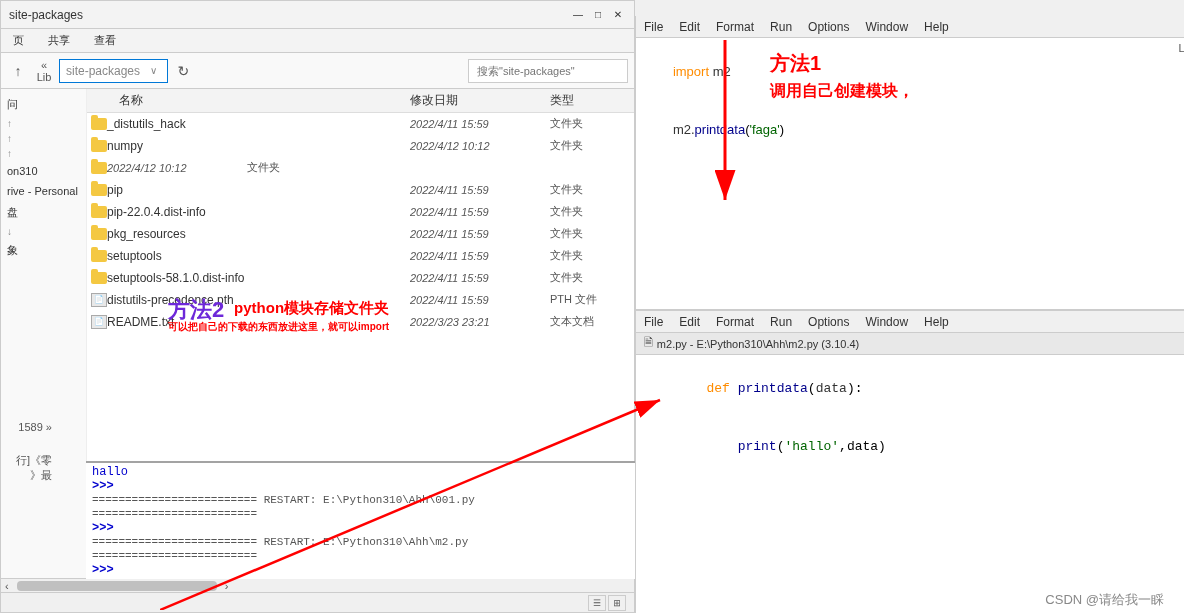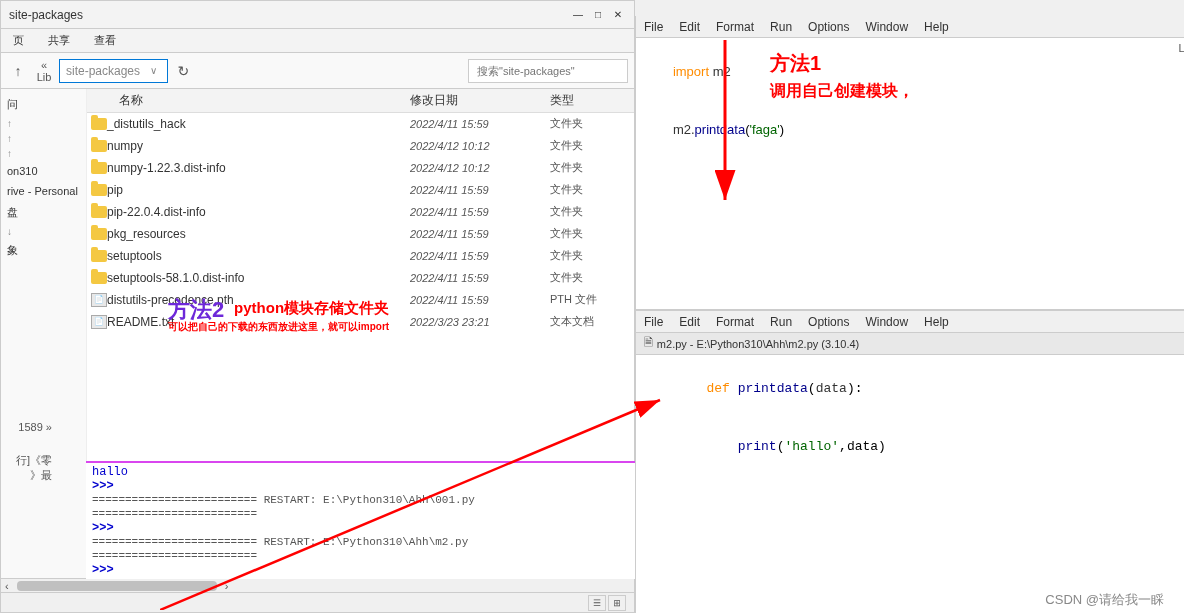--- a/index.html
+++ b/index.html
@@ -458,21 +458,20 @@
             <span class="file-type">文件夹</span>
           </div>
           <div class="file-row">
             <div class="folder-icon"></div>
             <span class="file-name">numpy</span>
             <span class="file-date">2022/4/12 10:12</span>
             <span class="file-type">文件夹</span>
           </div>
           <div class="file-row">
             <div class="folder-icon"></div>
-            <span class="file-name">numpy-1.22.3.dist-info</span>
             <span class="file-date">2022/4/12 10:12</span>
             <span class="file-type">文件夹</span>
           </div>
           <div class="file-row">
             <div class="folder-icon"></div>
             <span class="file-name">pip</span>
             <span class="file-date">2022/4/11 15:59</span>
             <span class="file-type">文件夹</span>
           </div>
           <div class="file-row">
@@ -551,21 +550,21 @@
 
 <svg style="position:absolute; left:160px; top:380px; pointer-events:none; z-index:9;" width="520" height="230">
   <defs>
     <marker id="arrowhead2" markerWidth="10" markerHeight="7" refX="10" refY="3.5" orient="auto">
       <polygon points="0 0, 10 3.5, 0 7" fill="#ff0000"></polygon>
     </marker>
   </defs>
   <line x1="0" y1="230" x2="500" y2="20" stroke="#ff0000" stroke-width="2.5" marker-end="url(#arrowhead2)"></line>
 </svg>
 
-<div style="position:absolute; left:86px; bottom:34px; width:549px; height:118px; background:#fff; border-top:2px solid #d946ef; z-index:5; overflow:hidden; font-family:Consolas,'Courier New',monospace; font-size:12px;">
+<div style="position:absolute; left:86px; bottom:34px; width:549px; height:118px; background:#fff; border-top:2px solid #a3a3a3; z-index:5; overflow:hidden; font-family:Consolas,'Courier New',monospace; font-size:12px;">
   <div style="padding: 2px 6px;">
     <div>
       <span class="shell-output-blue">hallo</span>
     </div>
     <div>
       <span class="shell-prompt">&gt;&gt;&gt;</span>
     </div>
     <div>
       <span class="shell-restart">========================= RESTART: E:\Python310\Ahh\001.py =========================</span>
     </div>

